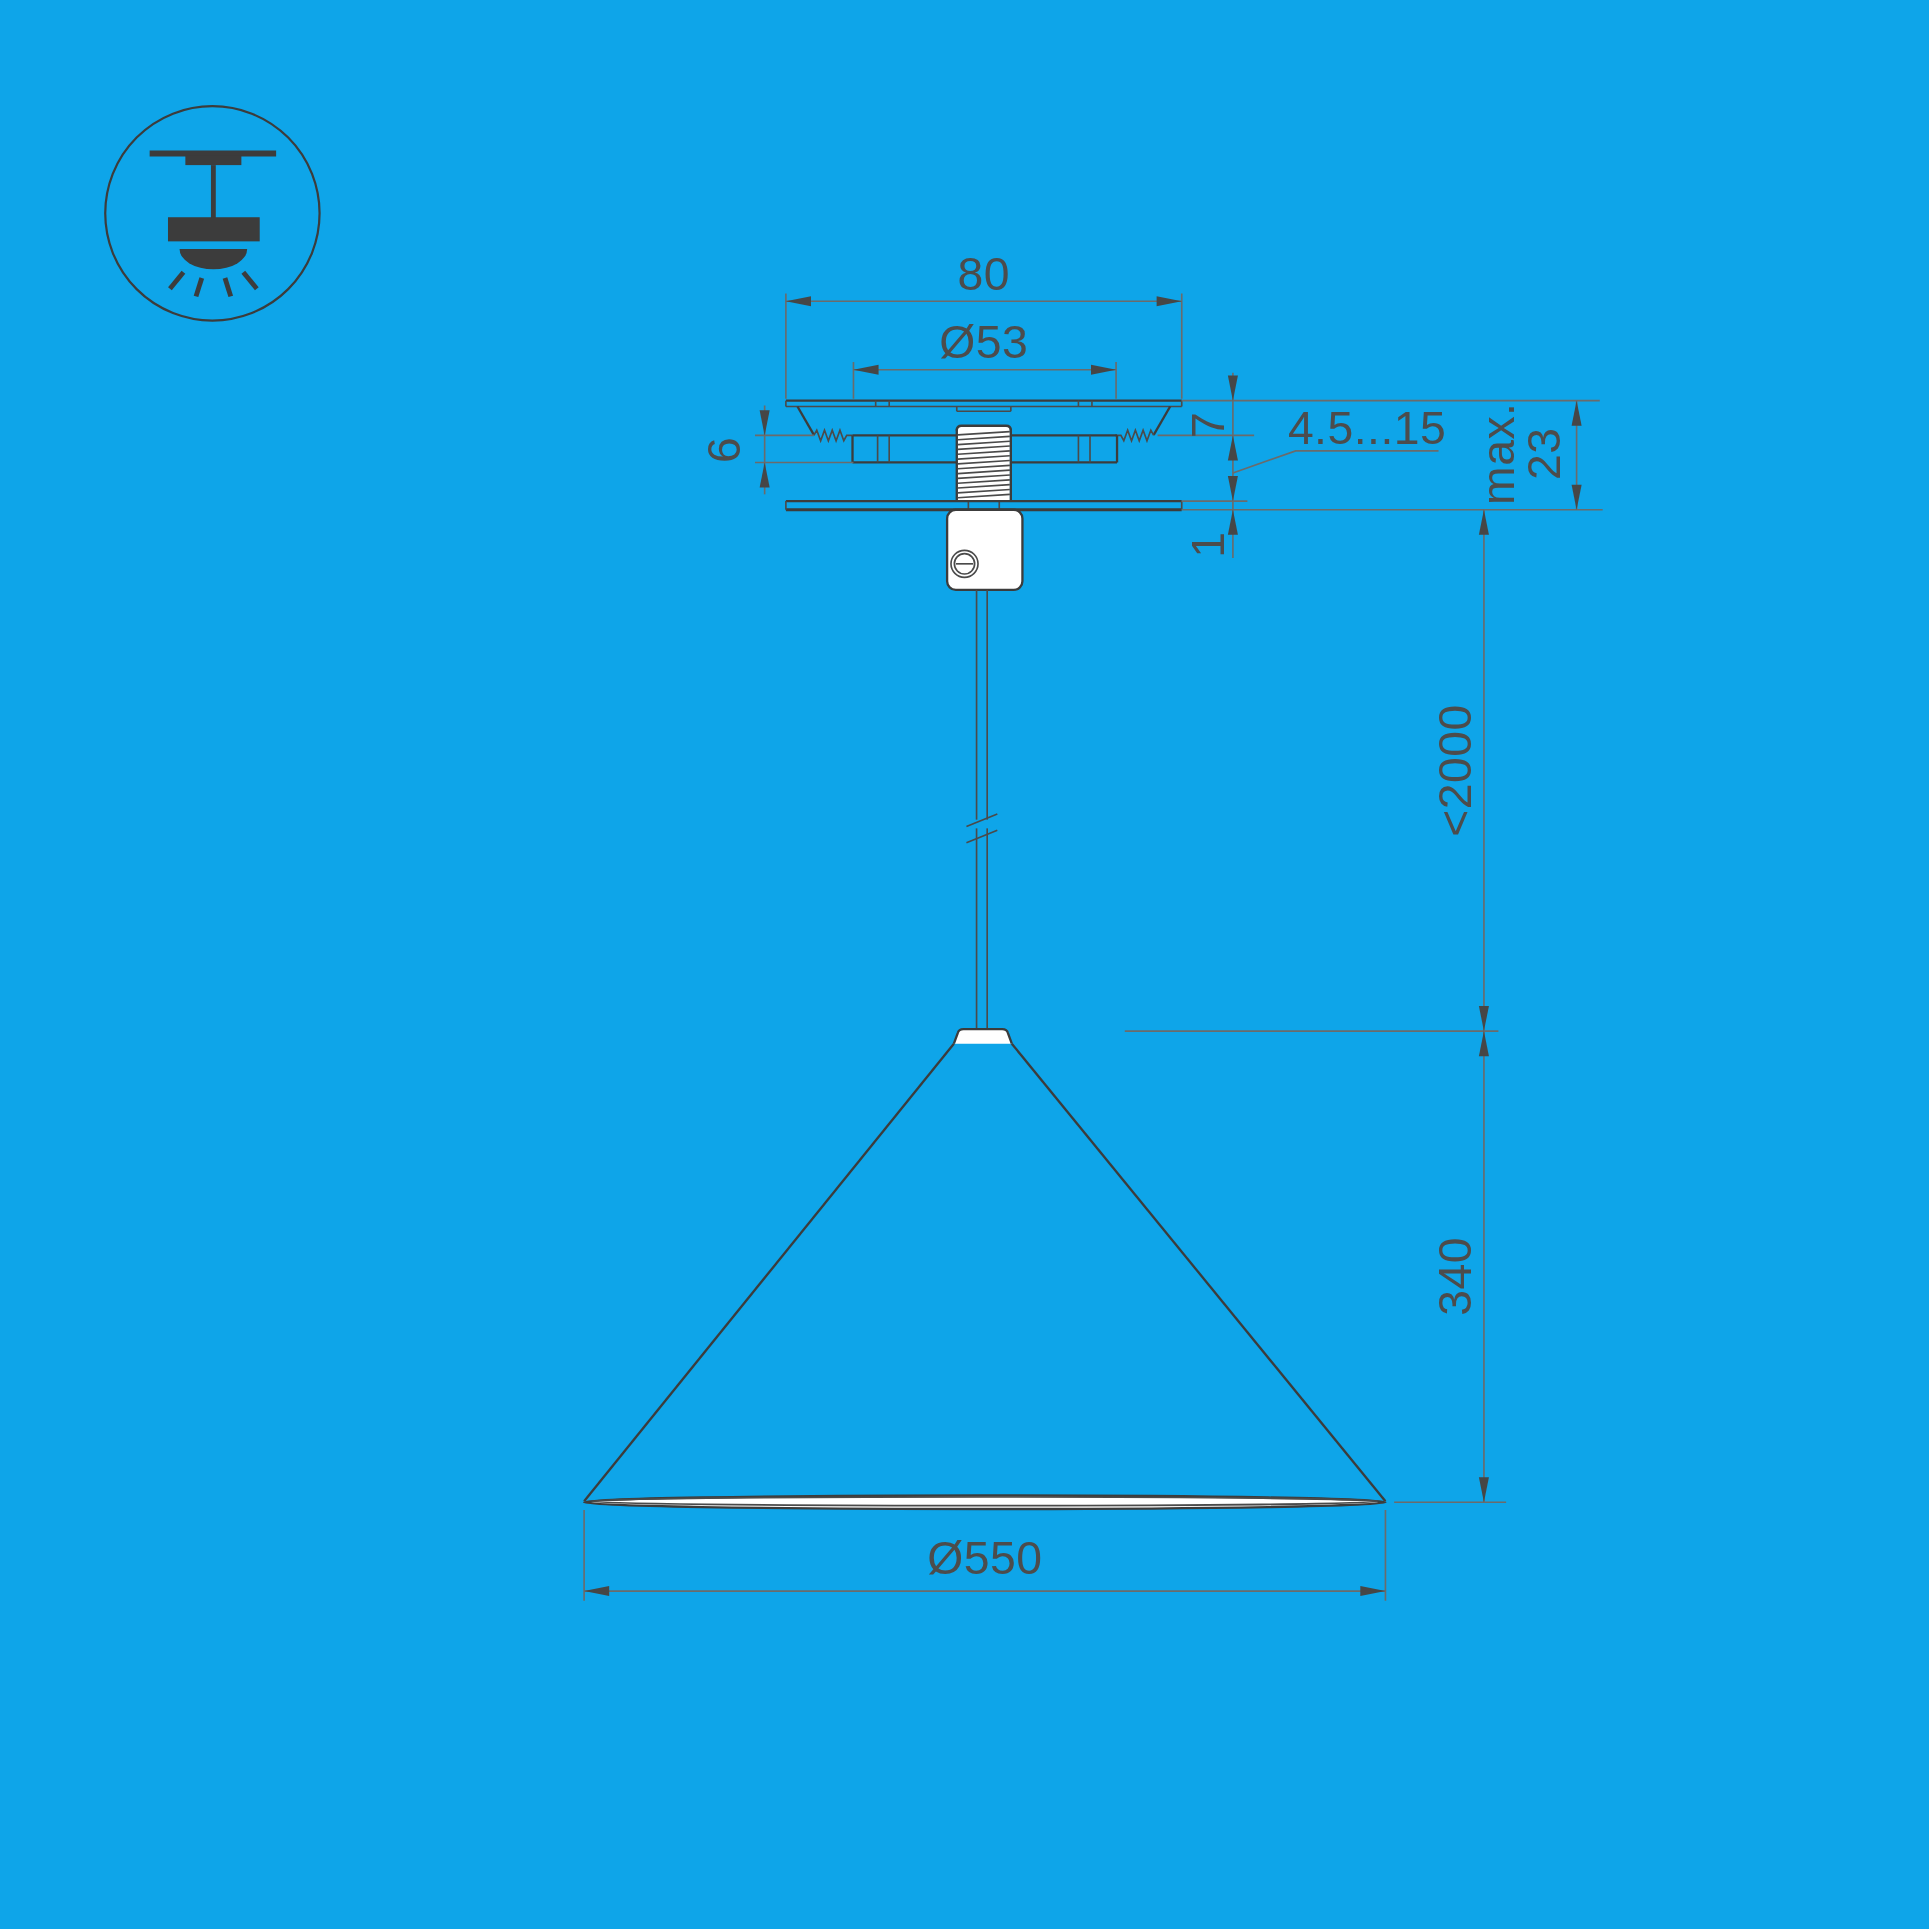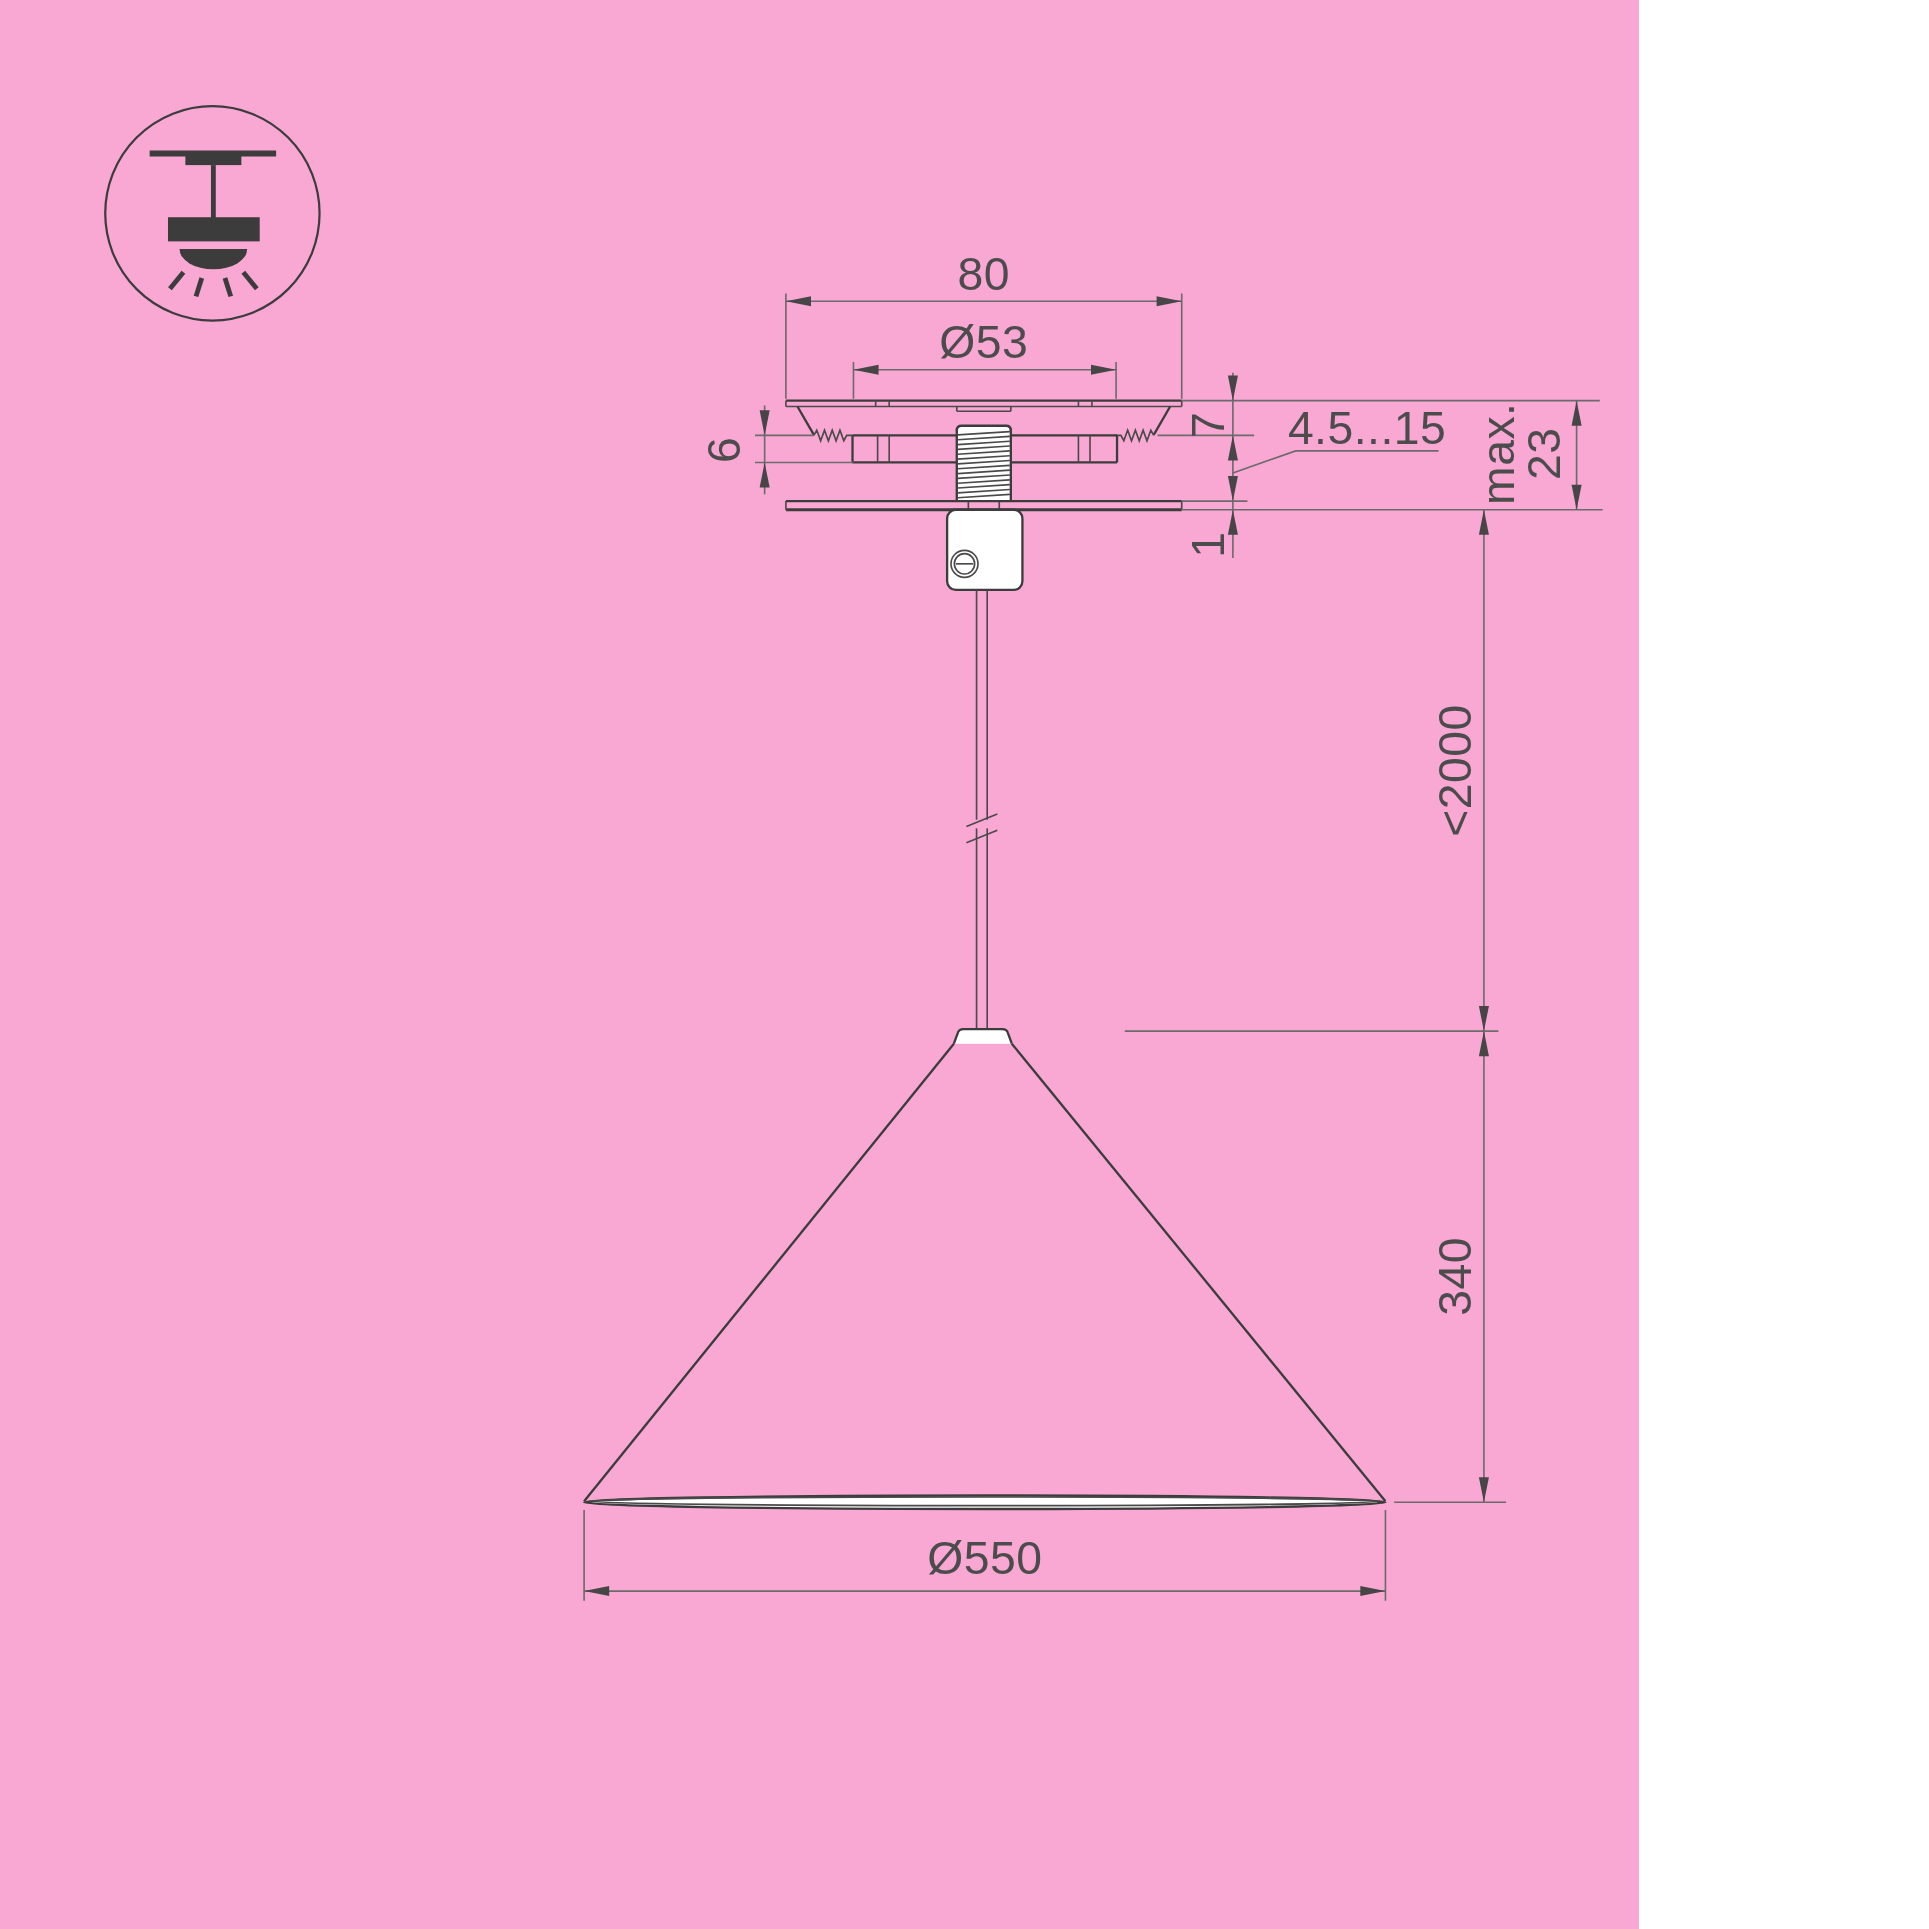--- a/index.html
+++ b/index.html
@@ -1,16 +1,16 @@
 <!DOCTYPE html>
 <html><head>
 <meta charset="utf-8">
 <style>
   html,body { margin:0; padding:0; background:#ffffff; }
-  .stage { position:relative; width:1639px; height:1929px; background:#f9a8d4; overflow:hidden; }
+  .stage { position:relative; width:1929px; height:1929px; background:#0ea5e9; overflow:hidden; }
   svg { display:block; }
   
   .ol  { stroke:#3c3c3c; stroke-width:2.4; fill:none; stroke-linecap:butt; }
   .olb { stroke:#3c3c3c; stroke-width:2.9; fill:none; }
   .ol2 { stroke:#4a4a4a; stroke-width:1.7; fill:none; }
   
   .dl  { stroke:#6b6b6b; stroke-width:1.7; fill:none; }
   .arw { fill:#464646; stroke:none; }
   .wf  { fill:#ffffff; }
   .ic  { fill:#3c3c3c; stroke:none; }

